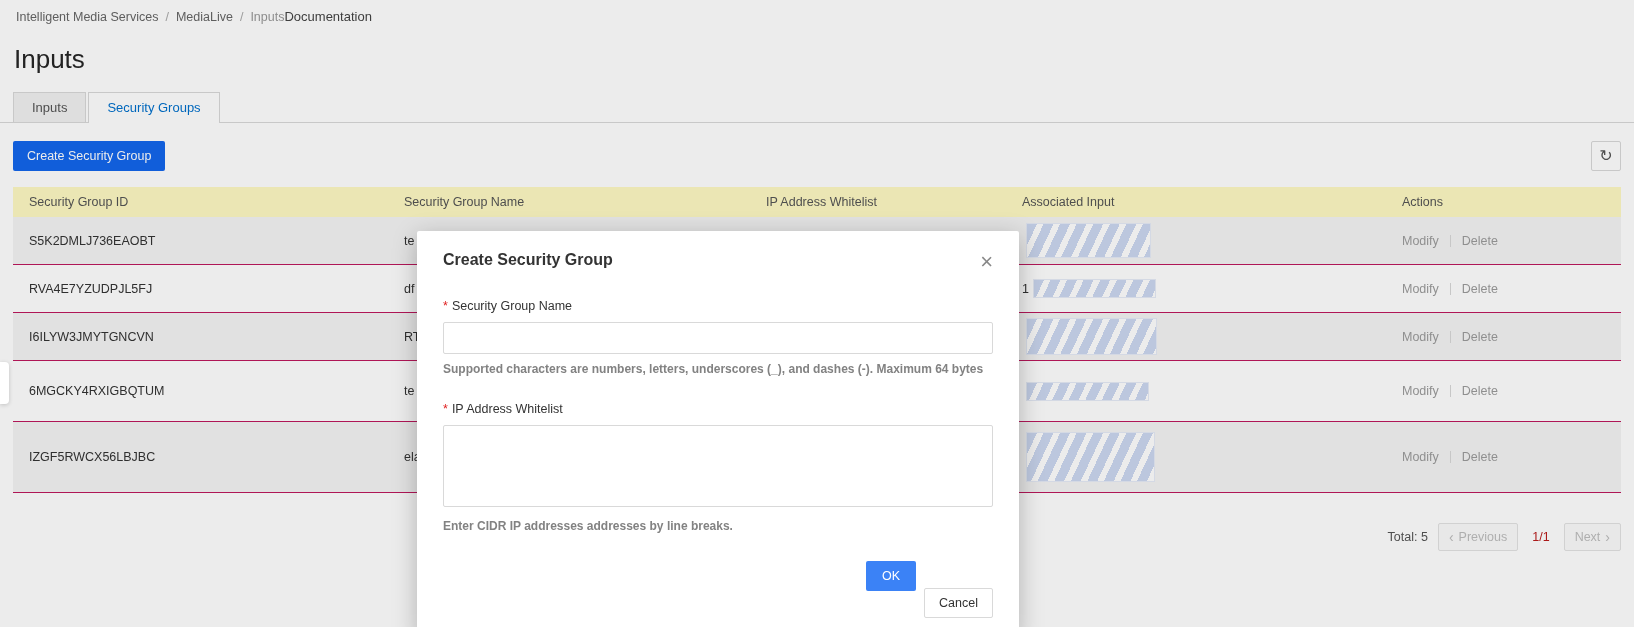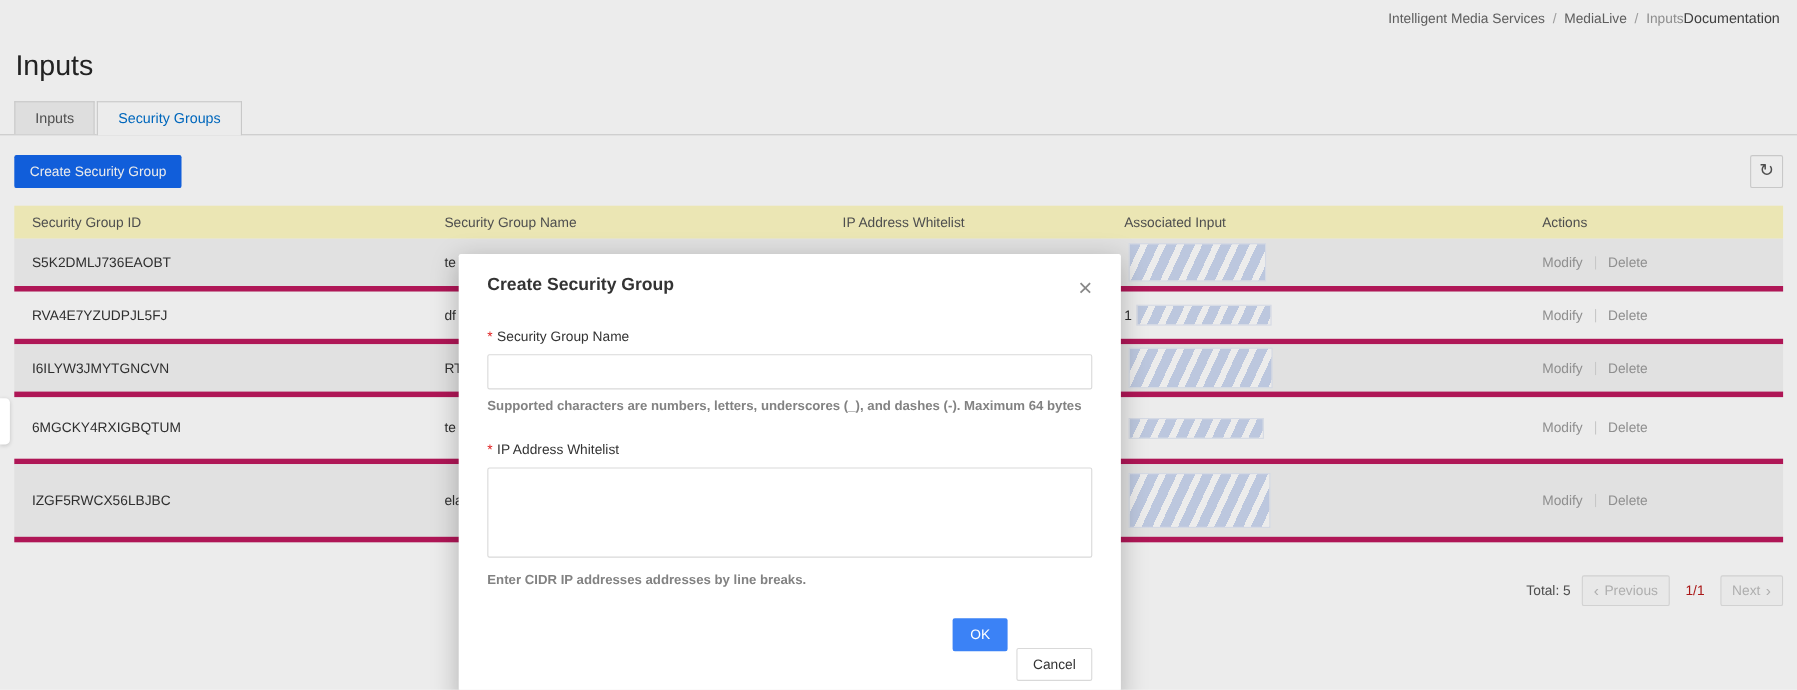--- a/index.html
+++ b/index.html
@@ -4,21 +4,21 @@
 <style>
   * { box-sizing: border-box; }
   html,body { margin:0; padding:0; }
   body {
     width:1634px; height:627px; position:relative; overflow:hidden;
     background:#ffffff; color:#333;
     font-family:"Liberation Sans", sans-serif;
   }
 
   
-  .topbar { display:flex; justify-content:flex-end; align-items:center; padding:9px 16px 4px; font-size:12.5px; }
+  .topbar { display:flex; justify-content:flex-start; align-items:center; padding:9px 16px 4px; font-size:12.5px; }
   .breadcrumb { display:flex; align-items:center; gap:7px; }
   .crumb { color:#666; cursor:pointer; }
   .crumb-sep { color:#aaa; }
   .crumb-last { color:#999; }
   .doc-link { color:#444; font-size:13px; cursor:pointer; }
 
   
   .page-title { font-size:26px; font-weight:500; color:#262626; margin:14px 0 16px; padding:0 14px; line-height:34px; }
 
   
@@ -33,21 +33,21 @@
                  border-radius:2px; cursor:pointer; font-family:inherit; }
   .btn-refresh { width:30px; height:30px; border:1px solid #d9d9d9; background:#fff; border-radius:2px;
                  font-size:16px; color:#555; cursor:pointer; line-height:1; }
 
   
   .table { margin:0 13px; font-size:12.5px; }
   .thead { display:flex; align-items:center; background:#fef9c3; height:30px; color:#555; }
   .th, .td { padding-left:16px; flex:0 0 auto; }
   .c1 { width:375px; } .c2 { width:362px; } .c3 { width:256px; } .c4 { width:380px; }
   .c5 { flex:1 1 auto; }
-  .trow { display:flex; align-items:center; border-bottom:5px solid #be185d; }
+  .trow { display:flex; align-items:center; border-bottom:1px solid #be185d; }
   .trow.odd { background:#f4f4f4; }
   .rh48 { height:48px; } .rh61 { height:61px; } .rh71 { height:71px;justify-content:center; }
   .cell-id { color:#333; }
   .cell-name { color:#333; }
   .assoc-wrap { display:flex; align-items:center; gap:4px; }
   .hatch { background:repeating-linear-gradient(115deg, #ccd8f0 0 9px, #ffffff 9px 15px); border:1px solid #e6ebf7; }
   .hz1 { width:125px; height:35px; } .hz2 { width:123px; height:19px; } .hz3 { width:131px; height:37px; }
   .hz4 { width:123px; height:19px; } .hz5 { width:129px; height:50px; }
   .actions { color:#9b9b9b; display:flex; align-items:center; }
   .action { cursor:pointer; }

